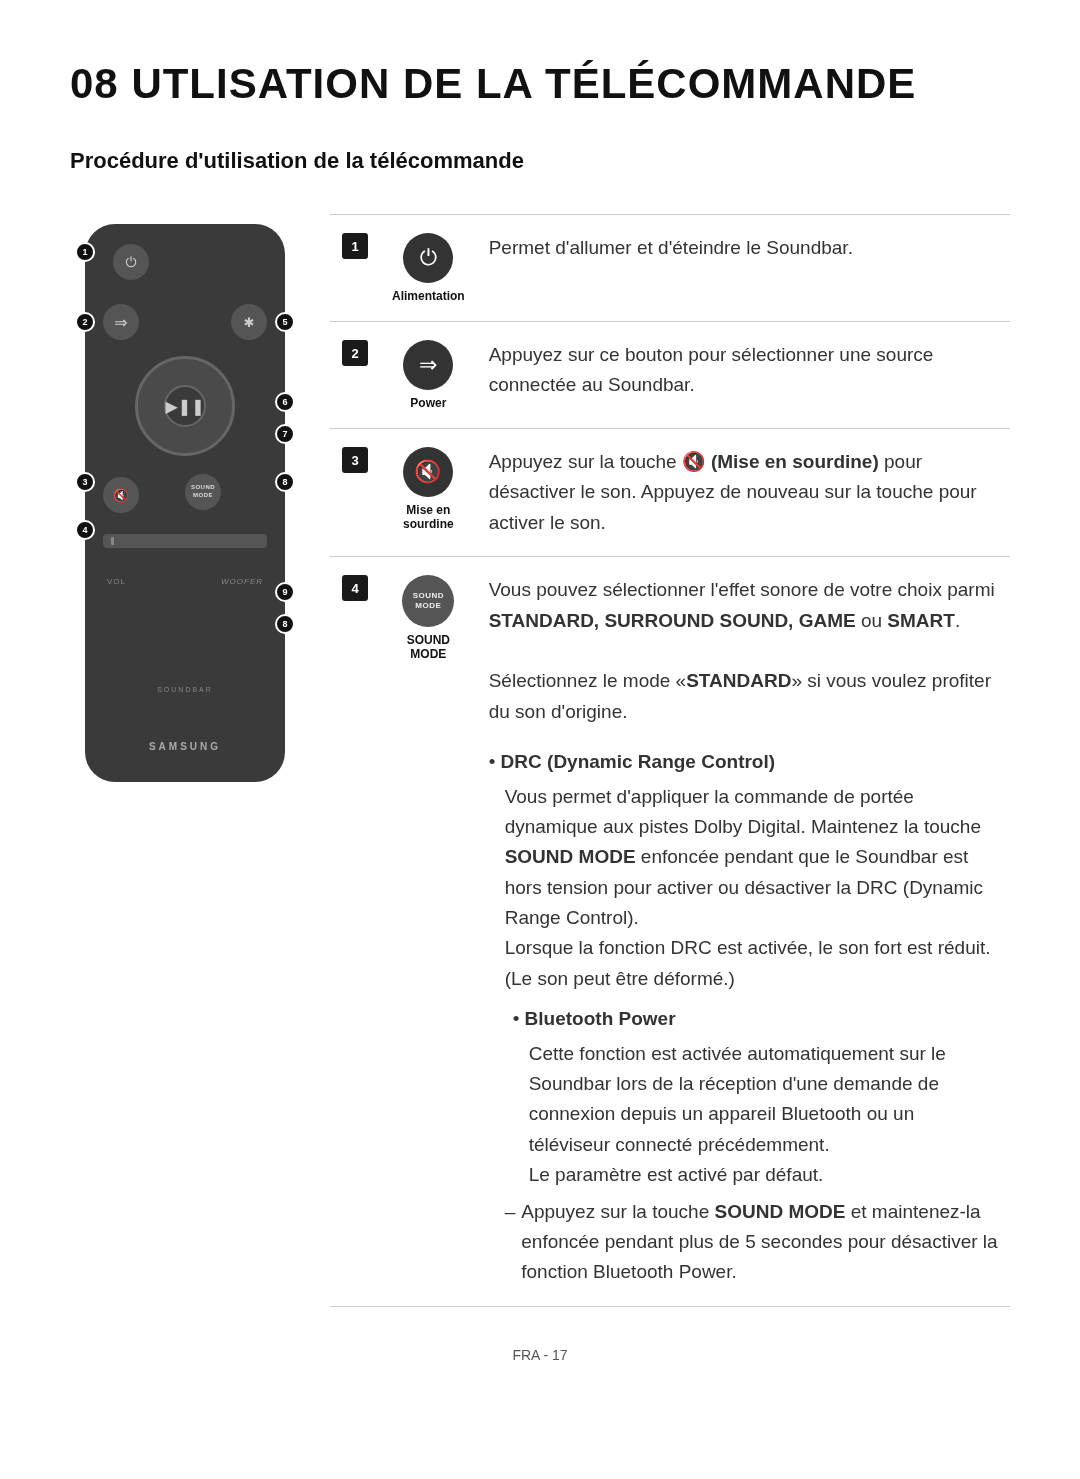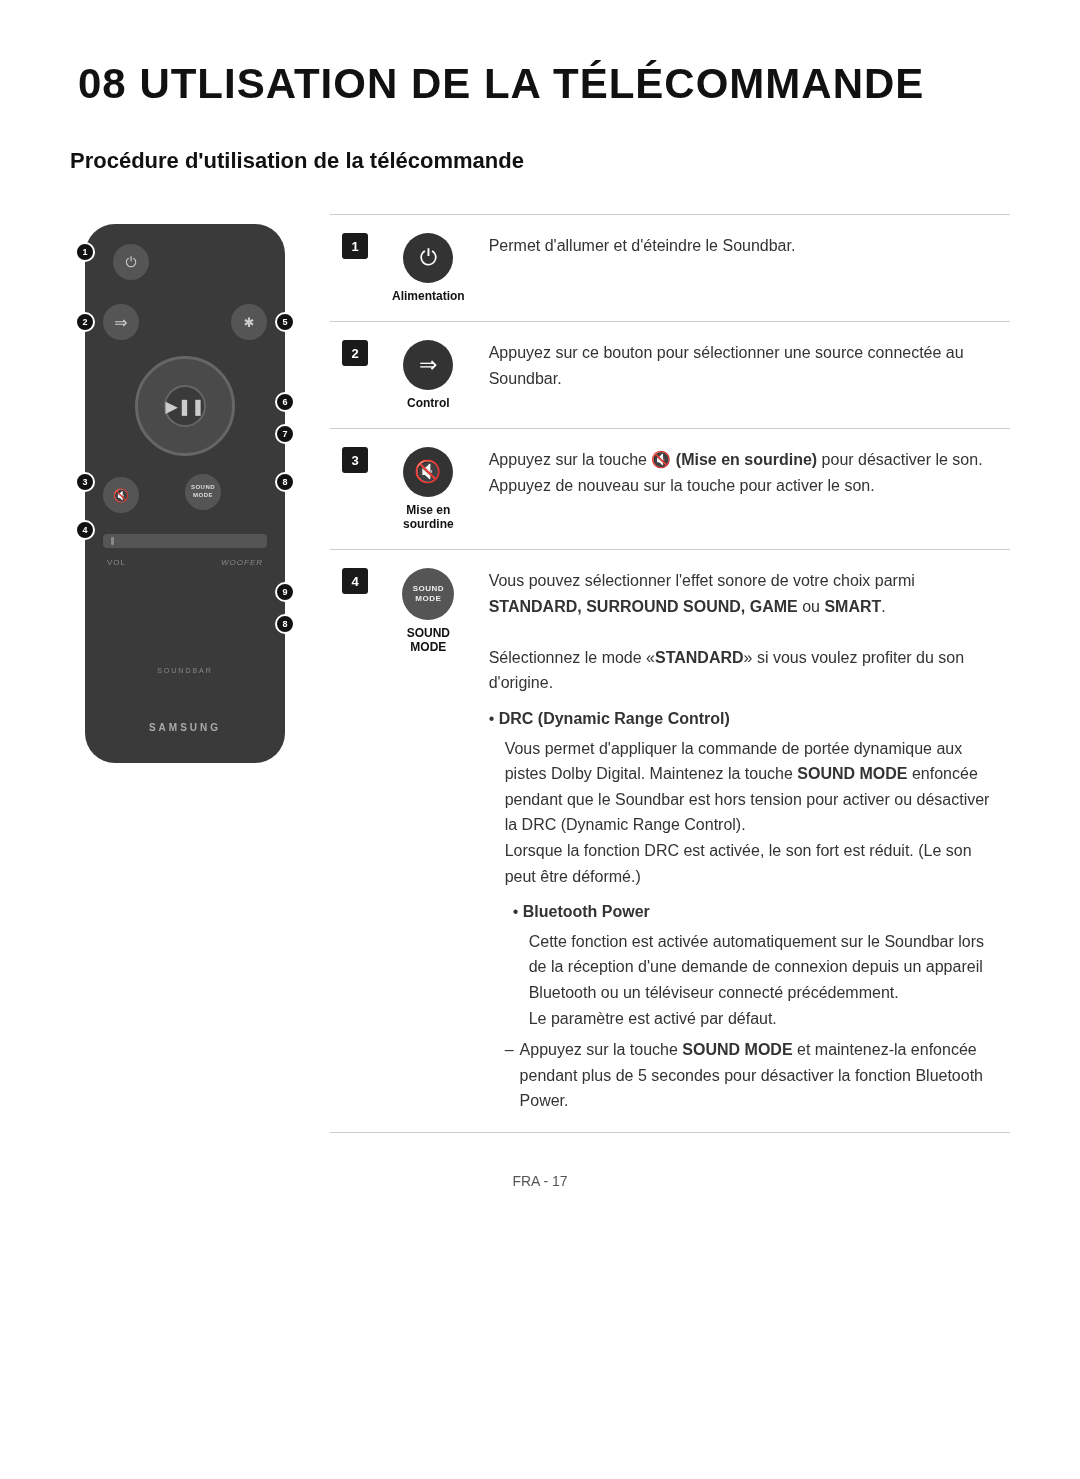--- a/index.html
+++ b/index.html
@@ -11,21 +11,20 @@
       color: #333;
       padding: 60px 70px 60px 70px;
     }
 
     h1 {
       font-size: 42px;
       font-weight: 900;
       letter-spacing: 1px;
       margin-bottom: 40px;
       color: #111;
-      margin-left: 8px;
     }
 
     h2 {
       font-size: 22px;
       font-weight: 700;
       margin-bottom: 40px;
       color: #111;
     }
 
     .main-content {
@@ -200,21 +199,21 @@
     }
 
     .icon-label {
       font-size: 12px;
       font-weight: 700;
       text-align: center;
       color: #111;
     }
 
     .desc-col {
-      font-size: 16px;
+      font-size: 19px;
       line-height: 1.6;
       color: #333;
     }
 
     .desc-col strong {
       font-weight: 700;
     }
 
     .desc-col .bullet-item {
       margin-top: 10px;
@@ -307,21 +306,21 @@
             <span style="font-size:6px;font-weight:700;color:#ddd;">MODE</span>
           </div>
         </div>
 
         <div class="remote-row" style="margin-top: 8px;">
           <div style="width:100%; height:14px; background:#555; border-radius:4px; position:relative;">
             <div style="position:absolute;left:8px;top:50%;transform:translateY(-50%);width:3px;height:8px;background:#888;border-radius:1px;"></div>
           </div>
         </div>
 
-        <div class="remote-row" style="padding: 0 4px;">
+        <div class="remote-row" style="padding: 0 4px; margin-top: 19px;">
           <span style="color:#888;font-size:8px;letter-spacing:1px;">VOL</span>
           <span style="color:#888;font-size:8px;letter-spacing:1px;font-style:italic;">WOOFER</span>
         </div>
 
         <div style="height: 80px;"></div>
 
         <div class="soundbar-label">SOUNDBAR</div>
         <div style="height: 20px;"></div>
         <div class="samsung-label">SAMSUNG</div>
       </div>
@@ -344,21 +343,21 @@
             <span>Permet d'allumer et d'éteindre le Soundbar.</span>
           </td>
         </tr>
 
         <tr>
           <td class="num-col">
             <div class="num-box">2</div>
           </td>
           <td class="icon-col">
             <div class="icon-circle" style="font-size:22px;">⇒</div>
-            <div class="icon-label">Control</div>
+            <div class="icon-label">Power</div>
           </td>
           <td class="desc-col">
             <span>Appuyez sur ce bouton pour sélectionner une source connectée au Soundbar.</span>
           </td>
         </tr>
 
         <tr>
           <td class="num-col">
             <div class="num-box">3</div>
           </td>
@@ -383,21 +382,21 @@
               <span style="font-size:8px;font-weight:700;color:#eee;">SOUND</span>
               <span style="font-size:8px;font-weight:700;color:#eee;">MODE</span>
             </div>
             <div class="icon-label">SOUND MODE</div>
           </td>
           <td class="desc-col">
             <span>Vous pouvez sélectionner l'effet sonore de votre choix parmi <strong>STANDARD, SURROUND SOUND, GAME</strong> ou <strong>SMART</strong>.</span>
             <br><br>
             <span>Sélectionnez le mode «<strong>STANDARD</strong>» si vous voulez profiter du son d'origine.</span>
 
-            <div class="bullet-item" style="margin-top:10px;">
+            <div class="bullet-item" style="margin-top:20px;">
               <span>• <strong>DRC (Dynamic Range Control)</strong></span>
               <div class="indent-text">
                 Vous permet d'appliquer la commande de portée dynamique aux pistes Dolby Digital. Maintenez la touche <strong>SOUND MODE</strong> enfoncée pendant que le Soundbar est hors tension pour activer ou désactiver la DRC (Dynamic Range Control).<br>
                 Lorsque la fonction DRC est activée, le son fort est réduit. (Le son peut être déformé.)
               </div>
             </div>
 
             <div class="bullet-item" style="margin-top:10px;margin-left:24px;">
               <span>• <strong>Bluetooth Power</strong></span>
               <div class="indent-text">

